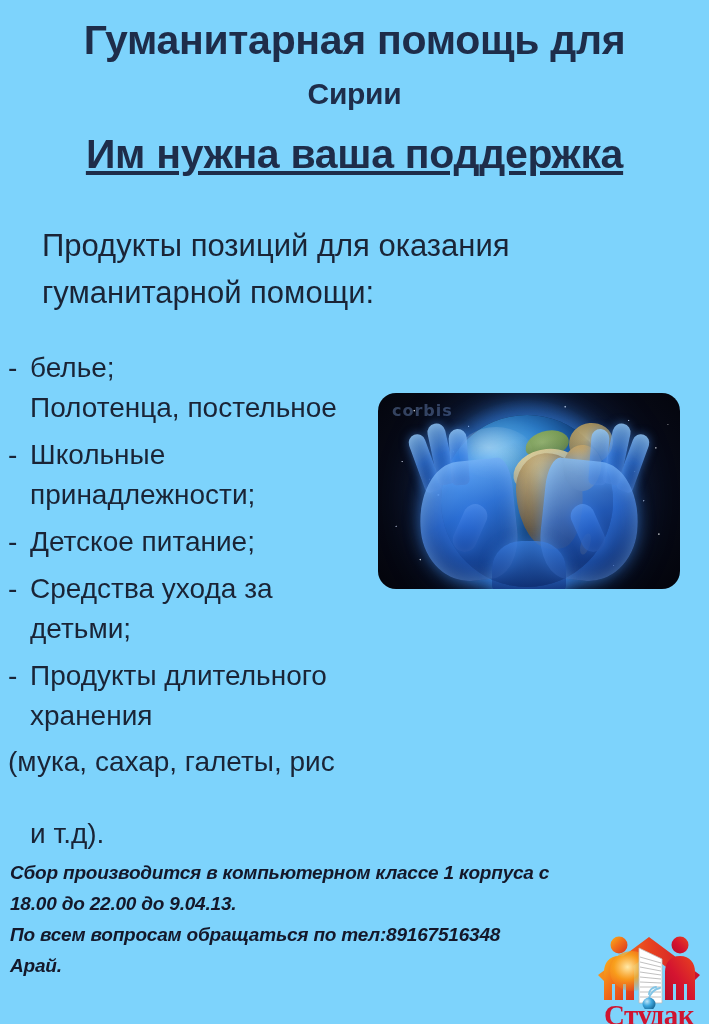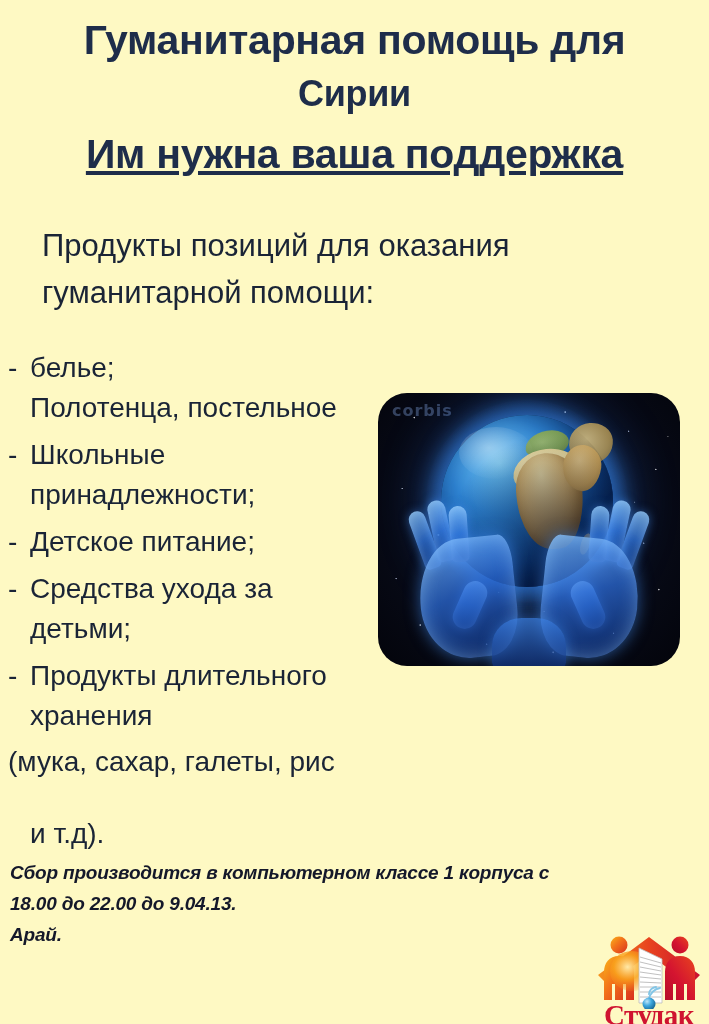--- a/index.html
+++ b/index.html
@@ -8,21 +8,21 @@
     padding: 0;
     background: #ffffff;
   }
   body {
     font-family: "Liberation Sans", "DejaVu Sans", sans-serif;
   }
   .poster {
     position: relative;
     width: 709px;
     height: 1024px;
-    background: #fef9c3;
+    background: #7dd3fc;
     overflow: hidden;
   }
 
   
   .title-block {
     position: absolute;
     top: 14px;
     left: 0;
     width: 709px;
     text-align: center;
@@ -30,21 +30,21 @@
     font-weight: bold;
     font-size: 41px;
     line-height: 53px;
     letter-spacing: -0.3px;
   }
   .title-line {
     display: block;
     white-space: nowrap;
   }
   .title-line-1 { font-size: 41px; }
-  .title-line-2 { font-size: 36px; }
+  .title-line-2 { font-size: 30px; }
   .title-line-3 { font-size: 41px; margin-top: 8px; text-decoration: underline; }
 
   
   .subtitle {
     position: absolute;
     top: 222px;
     left: 42px;
     width: 620px;
     color: #1a2436;
     font-size: 31px;
@@ -89,22 +89,22 @@
     line-height: 40px;
   }
   .paren-note .l2 { padding-left: 22px; display: block; margin-top: 32px; }
 
   
   .globe-photo {
     position: absolute;
     left: 378px;
     top: 393px;
     width: 302px;
-    height: 273px;
-    border-radius: 29px;
+    height: 196px;
+    border-radius: 18px;
     overflow: hidden;
     background: radial-gradient(ellipse at 50% 45%, #121a33 0%, #080b18 55%, #03040b 100%);
   }
   .stars, .stars2, .stars3 {
     position: absolute;
     inset: 0;
   }
   .stars {
     background-image:
       radial-gradient(1.2px 1.2px at 12% 9%, #ffffff, transparent),
@@ -425,20 +425,21 @@
       <div class="finger thumb"></div>
       <div class="palm"></div>
     </div>
 
     <div class="wrist"></div>
   </div>
 
   <div class="footer">
     <span class="footer-line">Сбор производится в компьютерном классе 1 корпуса с</span>
     <span class="footer-line">18.00 до 22.00 до 9.04.13.</span>
+    <span class="footer-line">По всем вопросам обращаться по тел:89167516348</span>
     <span class="footer-line">Арай.</span>
   </div>
 
   <div class="logo">
     <svg class="logo-mark" viewBox="0 0 114 74">
       <defs>
         <linearGradient id="gL" x1="0" y1="0" x2="1" y2="1">
           <stop offset="0%" stop-color="#f9b21a"></stop>
           <stop offset="45%" stop-color="#f2701a"></stop>
           <stop offset="100%" stop-color="#d8301f"></stop>

